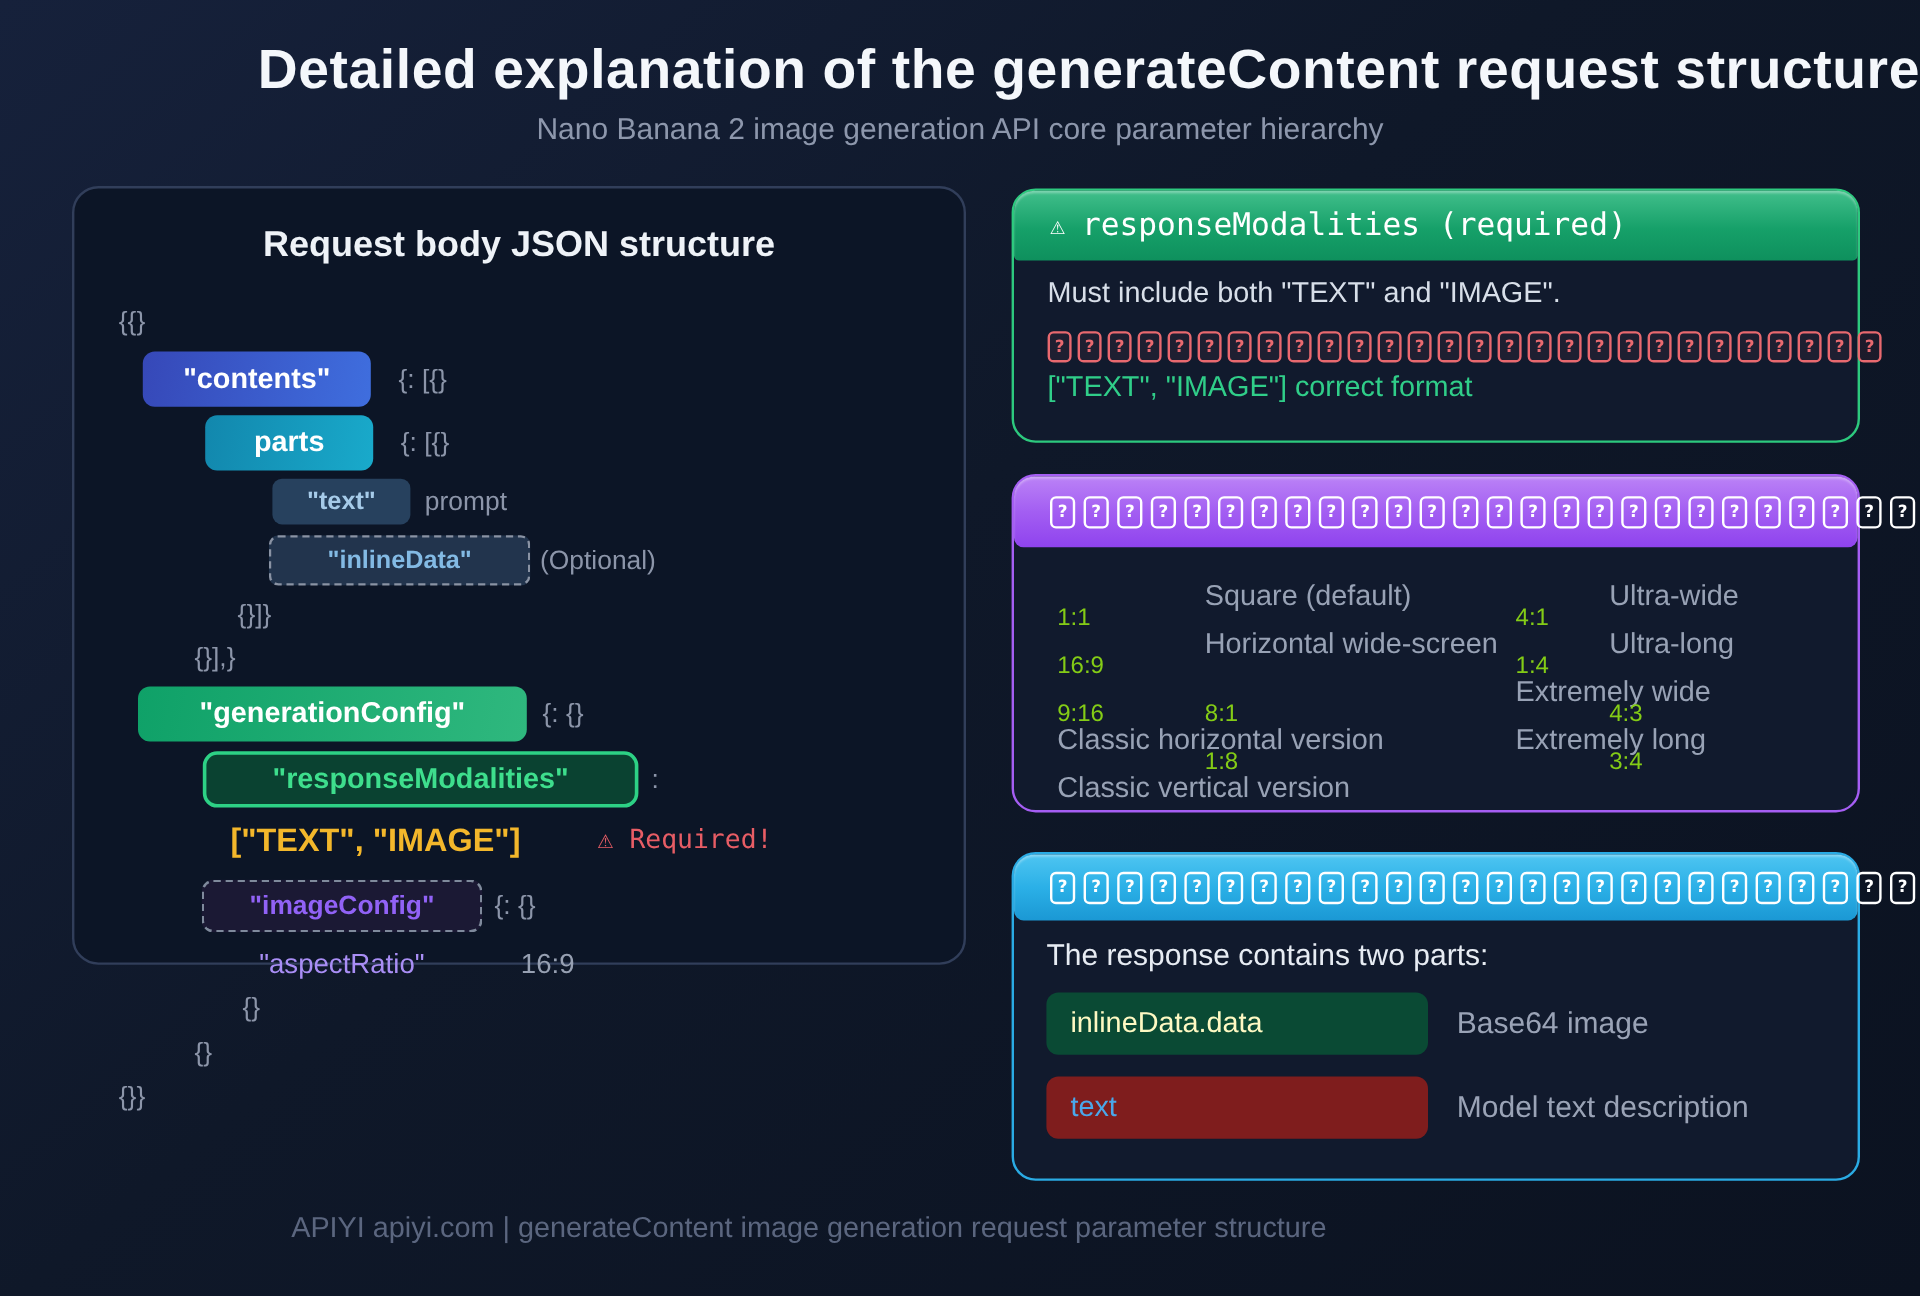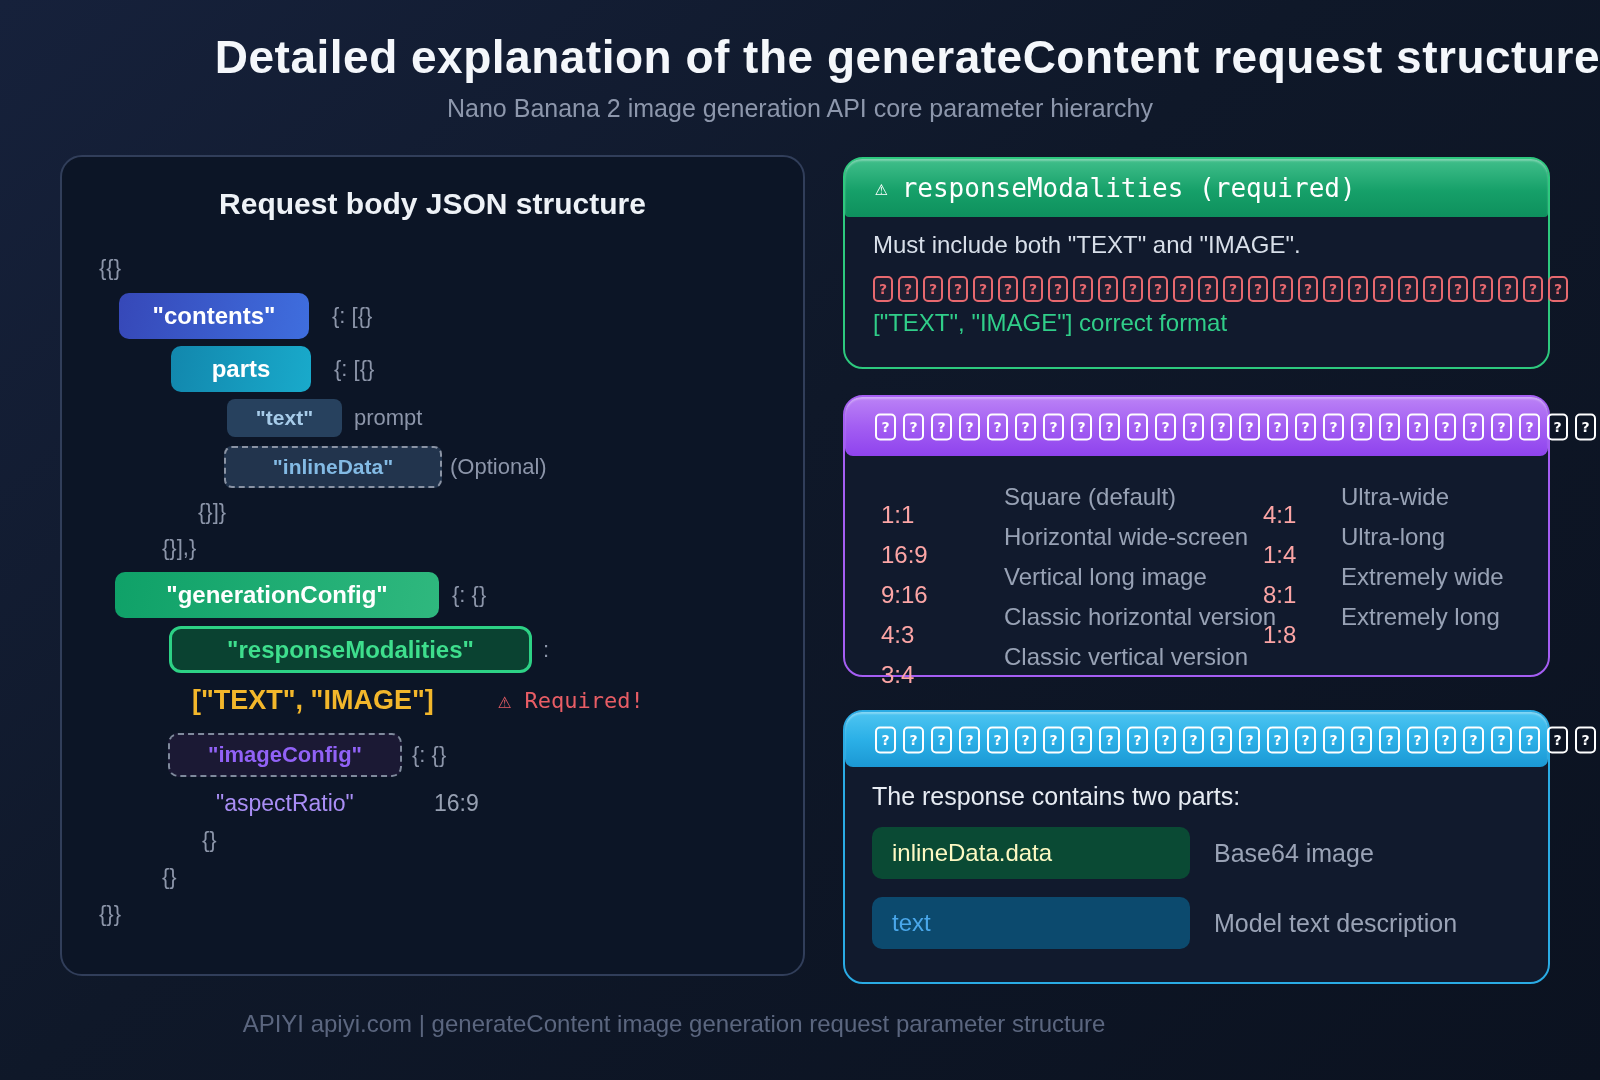--- a/index.html
+++ b/index.html
@@ -10,21 +10,21 @@
   }
   .page{position:relative;width:1600px;height:1080px;overflow:hidden;}
 
   
   .main-title{position:absolute;top:30px;left:0;width:1600px;text-align:right;
     font-size:46px;font-weight:700;color:#f4f7fb;letter-spacing:.5px;}
   .subtitle{position:absolute;top:94px;left:0;width:1600px;text-align:center;
     font-size:25px;color:#8d97ac;}
 
   
-  .left-panel{position:absolute;left:60px;top:155px;width:745px;height:821px;
+  .left-panel{position:absolute;left:60px;top:155px;width:745px;height:649px;
     background:#0c1526;border:2px solid #313e5a;border-radius:22px;box-sizing:border-box;}
   .lp-title{position:absolute;top:30px;left:0;width:100%;text-align:center;
     font-size:30px;font-weight:700;color:#eef2f7;}
   .code{color:#8c95a9;font-size:22px;white-space:nowrap;}
   .tr{position:absolute;display:flex;align-items:center;width:560px;}
   .tr .suffix{position:absolute;top:50%;transform:translateY(-50%);}
   .badge{display:flex;align-items:center;justify-content:center;font-weight:700;
     border-radius:10px;color:#fff;box-sizing:border-box;flex:0 0 auto;}
   .b-contents{width:190px;height:46px;font-size:24px;
     background:linear-gradient(100deg,#3648b8,#3f6ede);}
@@ -72,31 +72,31 @@
   .tofu-row-red{left:28px;top:117px;gap:5px;}
   .tofu-row-red .tofu{border-color:#e8696f;color:#e8696f;width:20px;height:26px;
     background:rgba(232,105,111,.07);}
   .tofu-row-head{left:30px;top:50%;transform:translateY(-50%);}
 
   .g-line1{position:absolute;left:28px;top:72px;font-size:24px;color:#d8dfe9;}
   .g-line3{position:absolute;left:28px;top:150px;font-size:24px;color:#30ce89;}
 
   .aspect-grid{position:absolute;left:36px;top:80px;display:grid;
     grid-template-columns:123px 259px 78px auto;grid-auto-rows:40px;align-items:center;}
-  .ratio{color:#fca5a5;font-size:24px;white-space:nowrap;margin-top:36px;}
+  .ratio{color:#84cc16;font-size:20px;white-space:nowrap;margin-top:36px;}
   .rdesc{color:#98a2b5;font-size:24px;white-space:nowrap;overflow:visible;}
 
   .b-intro{position:absolute;left:27px;top:70px;font-size:25px;color:#e7ecf3;}
   .resp-row{position:absolute;left:27px;display:flex;align-items:center;}
   .resp-row.row1{top:115px;}
   .resp-row.row2{top:185px;}
   .resp-badge{width:318px;height:52px;border-radius:10px;display:flex;align-items:center;
     padding-left:20px;box-sizing:border-box;font-size:24px;flex:0 0 auto;}
   .rb-green{background:#0a4a34;color:#fef9c3;}
-  .rb-blue{background:#0c4a6e;color:#4aa7ea;}
+  .rb-blue{background:#7f1d1d;color:#4aa7ea;}
   .resp-desc{margin-left:24px;color:#9aa3b6;font-size:25px;white-space:nowrap;}
 
   .footer{position:absolute;top:1010px;left:0;width:1348px;text-align:center;
     font-size:24px;color:#5b667f;}
 </style>
 </head>
 <body>
 
 <div class="page">
 
@@ -236,21 +236,20 @@
       <span class="rdesc">Square (default)</span>
       <span class="ratio">4:1</span>
       <span class="rdesc">Ultra-wide</span>
 
       <span class="ratio">16:9</span>
       <span class="rdesc">Horizontal wide-screen</span>
       <span class="ratio">1:4</span>
       <span class="rdesc">Ultra-long</span>
 
       <span class="ratio">9:16</span>
-      <span class="rdesc">Vertical long image</span>
       <span class="ratio">8:1</span>
       <span class="rdesc">Extremely wide</span>
 
       <span class="ratio">4:3</span>
       <span class="rdesc">Classic horizontal version</span>
       <span class="ratio">1:8</span>
       <span class="rdesc">Extremely long</span>
 
       <span class="ratio">3:4</span>
       <span class="rdesc">Classic vertical version</span>

